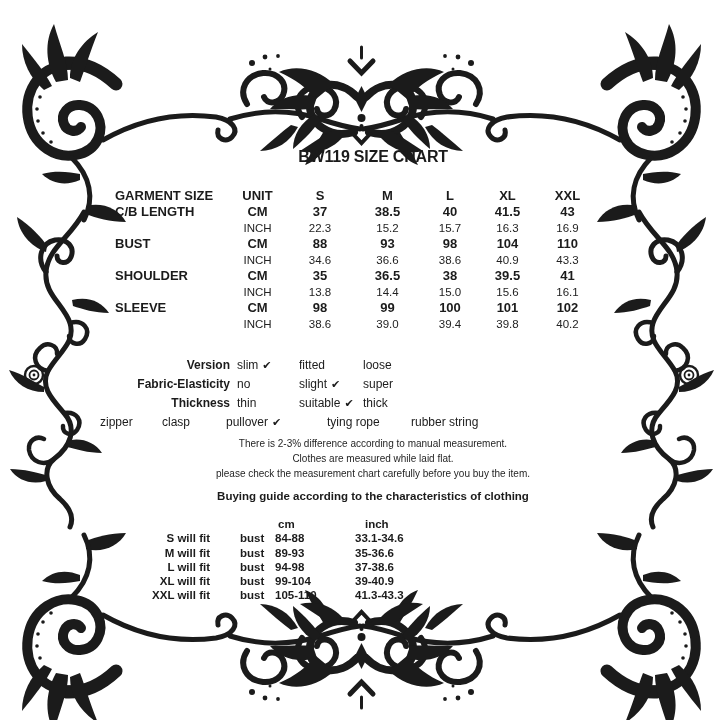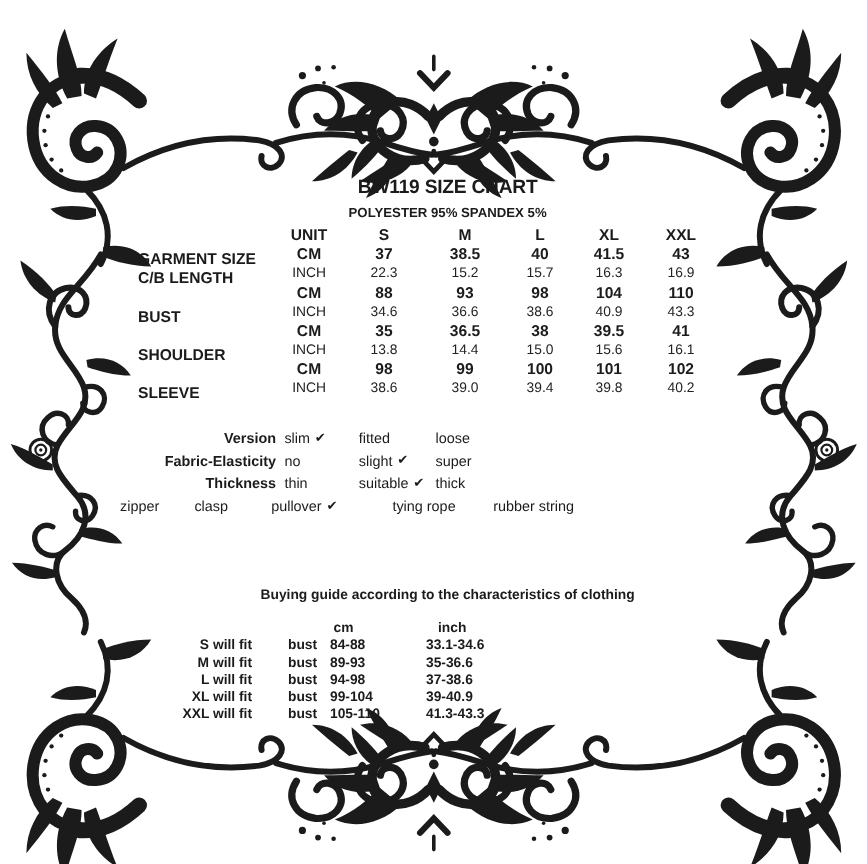--- a/index.html
+++ b/index.html
@@ -11,21 +11,21 @@
   #border-svg{position:absolute;left:0;top:0;width:723px;height:720px;pointer-events:none;}
 
   .centerband{position:absolute;left:23px;width:700px;text-align:center;}
   #title{top:148px;font-size:16px;font-weight:700;letter-spacing:-.2px;}
   #subtitle{top:172px;font-size:11px;font-weight:700;}
 
   
   #size-table{position:absolute;left:115px;top:188px;width:488px;}
   .trow{display:flex;height:16px;line-height:16px;}
   .trow .c{text-align:center;white-space:nowrap;}
-  .c.lab{width:115px;text-align:left;margin-top:20px;}
+  .c.lab{width:115px;text-align:left;}
   .c.u{width:55px;}
   .c.v1{width:70px;}
   .c.v2{width:65px;}
   .c.v3{width:60px;}
   .c.v4{width:55px;}
   .c.v5{width:65px;}
   .trow.hd,.trow.cmr{font-weight:700;font-size:13px;}
   .trow.inr{font-weight:400;font-size:11.5px;color:#222;}
 
   
@@ -149,21 +149,20 @@
     </defs>
 
     <rect width="723" height="720" fill="#ffffff"></rect>
     <use href="#topband"></use>
     <use href="#topband" transform="translate(0,755) scale(1,-1)"></use>
     <use href="#vine"></use>
     <use href="#vine" transform="translate(723,0) scale(-1,1)"></use>
   </svg>
 
   <div id="title" class="centerband">BW119 SIZE CHART</div>
-  <div id="subtitle" class="centerband">POLYESTER 95% SPANDEX 5%</div>
 
   <div id="size-table">
     <div class="trow hd">
       <div class="c lab">GARMENT SIZE</div>
       <div class="c u">UNIT</div>
       <div class="c v1">S</div>
       <div class="c v2">M</div>
       <div class="c v3">L</div>
       <div class="c v4">XL</div>
       <div class="c v5">XXL</div>
@@ -324,20 +323,25 @@
             <span class="mk"></span>
           </div>
         <div class="opt ow5">
             <span>rubber string</span>
             <span class="mk"></span>
           </div>
       </div>
     </div>
   </div>
 
+  <div id="notes" class="centerband">
+    <div>There is 2-3% difference according to manual measurement.</div>
+    <div>Clothes are measured while laid flat.</div>
+    <div>please check the measurement chart carefully before you buy the item.</div>
+  </div>
 
   <div id="buy-heading" class="centerband">Buying guide according to the characteristics of clothing</div>
 
   <div id="buy-table">
     <div class="brow bhead">
       <div class="bc size"></div>
       <div class="bc part"></div>
       <div class="bc cmv">cm</div>
       <div class="bc inv">inch</div>
     </div>

